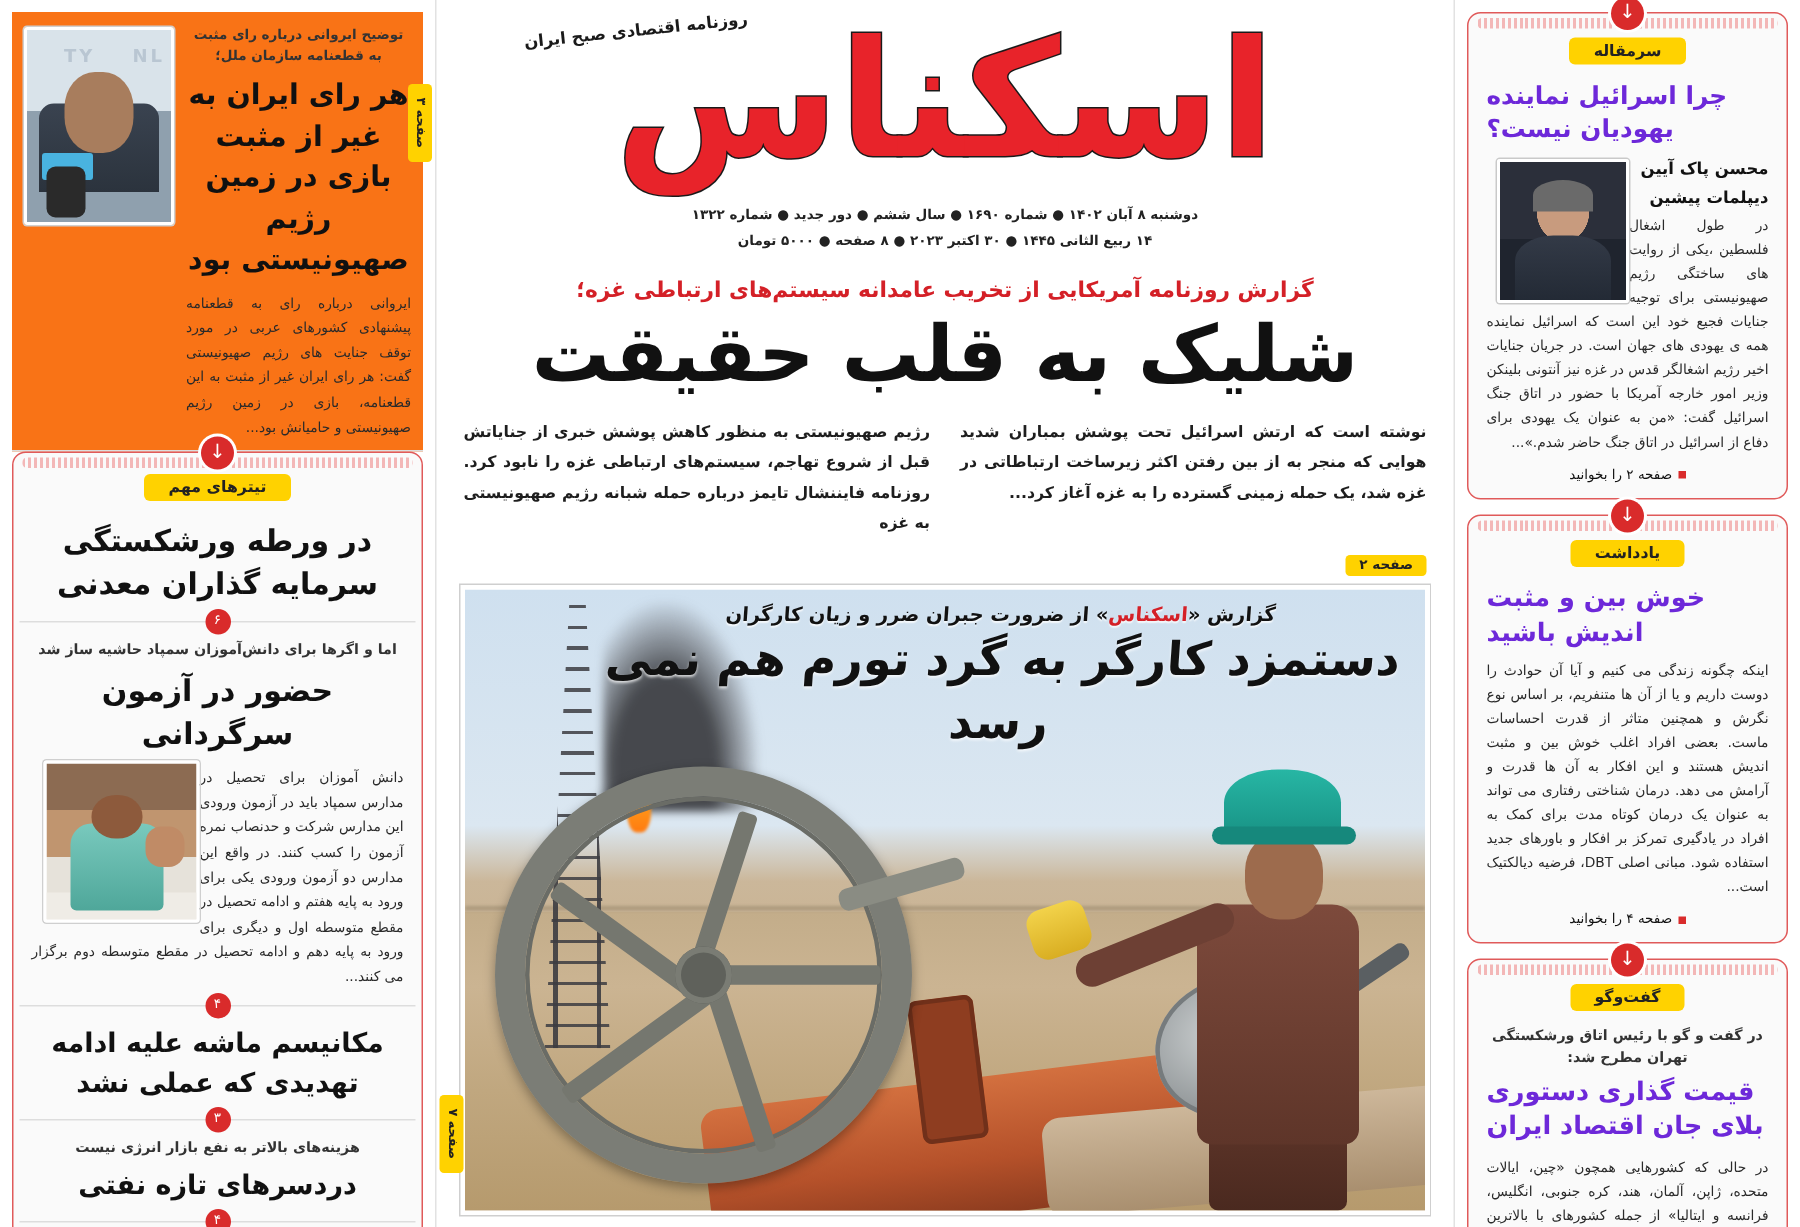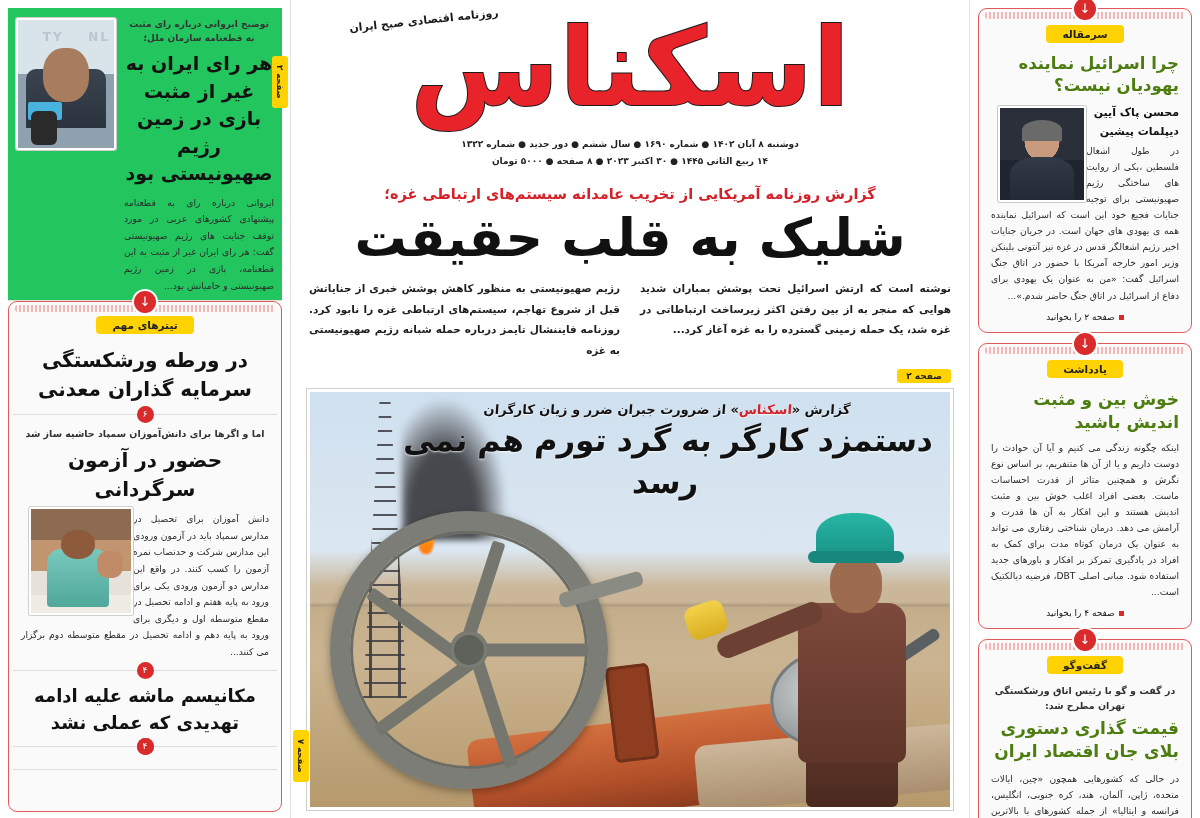--- a/index.html
+++ b/index.html
@@ -64,23 +64,23 @@
     background: #ffd200;
     color: #222;
     font-size: 10.5px;
     font-weight: bold;
     padding: 3px 16px;
     border-radius: 4px;
     letter-spacing: .2px;
   }
 
   .hl {
-    text-align: right;
-    font-weight: bold;
-    color: #4d7c0f;
+    text-align: left;
+    font-weight: bold;
+    color: #6d28d9;
     line-height: 1.35;
   }
 
   .kicker {
     text-align: center;
     font-size: 9.5px;
     font-weight: bold;
     color: #333;
     line-height: 1.5;
     margin-bottom: 4px;
@@ -433,21 +433,21 @@
   .right-col {
     width: 290px;
     flex: 0 0 290px;
     padding: 8px 8px 6px 8px;
     display: flex;
     flex-direction: column;
   }
 
   .rc-top {
     border: 0;
-    background: #22c55e;
+    background: #f97316;
     padding: 10px 8px 6px 8px;
     position: relative;
     display: flex;
     gap: 8px;
     border-bottom: 1px solid #ddd;
   }
   .rc-top-txt { flex: 1; }
   .rc-photo {
     width: 100px; height: 132px;
     flex: 0 0 100px;
@@ -733,20 +733,24 @@
       </div>
 
       <div class="news-item">
         <div class="ni-head sm">مکانیسم ماشه علیه ادامه</div>
         <div class="ni-head sm">تهدیدی که عملی نشد</div>
       </div>
       <div class="divider-badge-row">
         <span class="divider-badge">۳</span>
       </div>
 
+      <div class="news-item">
+        <div class="ni-kicker">هزینه‌های بالاتر به نفع بازار انرژی نیست</div>
+        <div class="ni-head sm">دردسرهای تازه نفتی</div>
+      </div>
       <div class="divider-badge-row">
         <span class="divider-badge">۴</span>
       </div>
 
       <div class="news-item">
         
         
       </div>
       <div class="divider-badge-row" style="margin-top:6px;">
         

